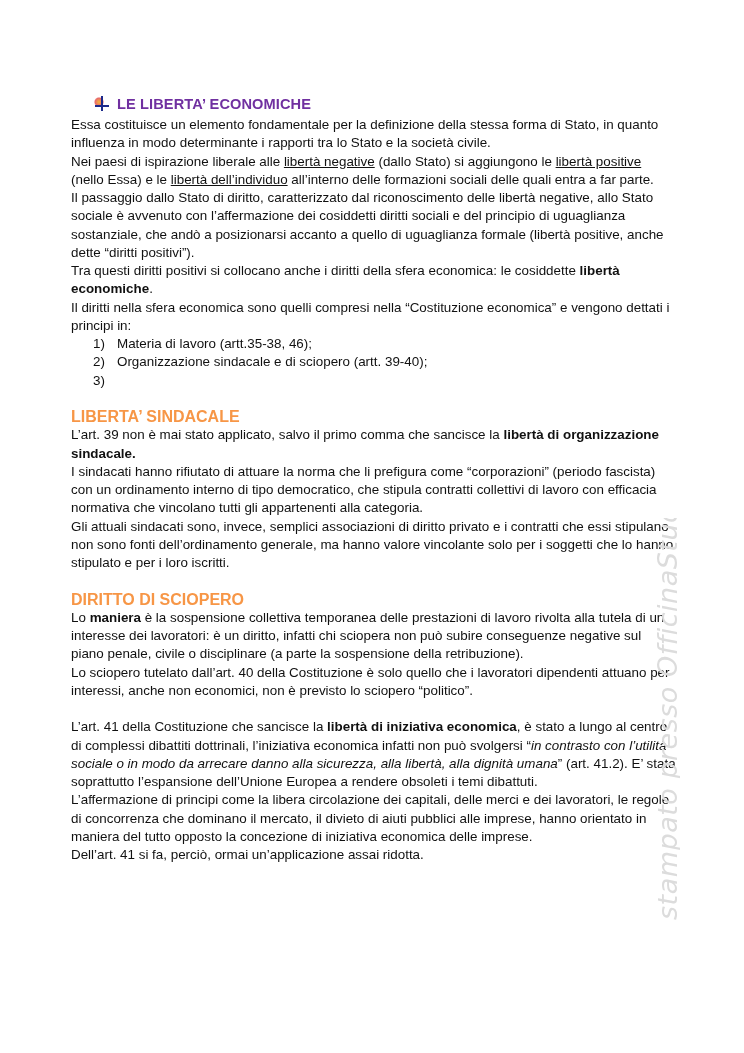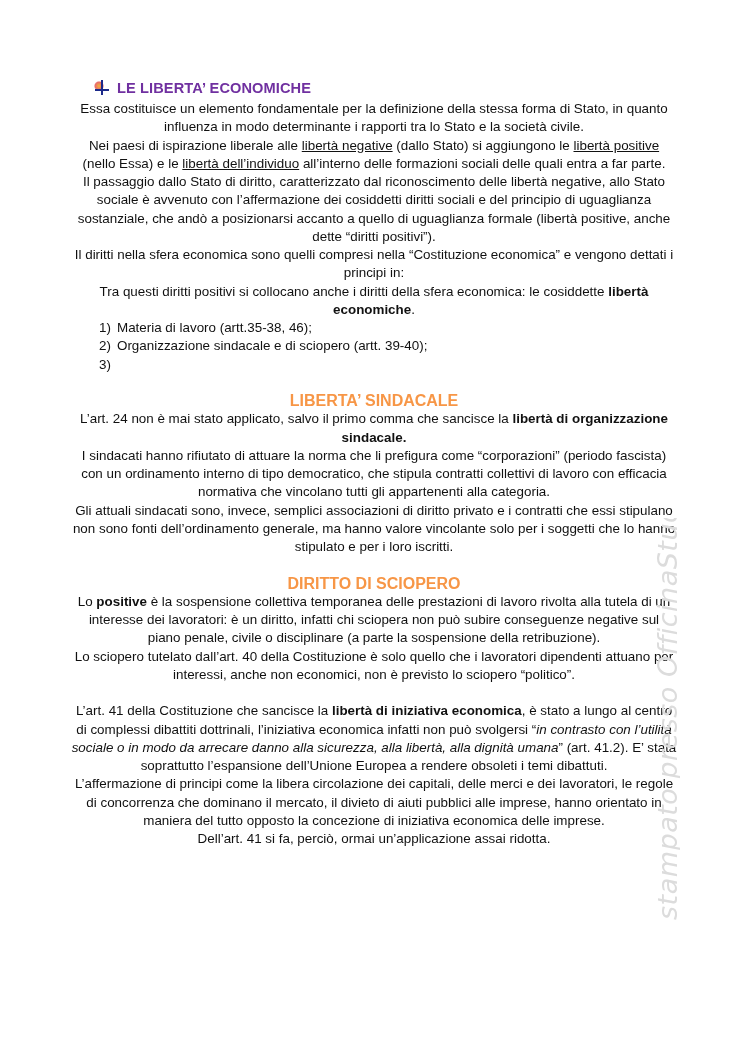--- a/index.html
+++ b/index.html
@@ -1,20 +1,20 @@
 <!DOCTYPE html>
 <html><head>
 <meta charset="utf-8">
 <style>
   html, body { margin: 0; padding: 0; }
   body {
     width: 744px; height: 1053px; background: #ffffff; position: relative; overflow: hidden;
     font-family: "Liberation Sans", sans-serif; color: #111;
   }
-  .page { position: absolute; left: 71px; top: 76px; width: 606px; font-size: 13.4px; line-height: 18.25px; text-align: center; }
+  .page { position: absolute; left: 71px; top: 92px; width: 606px; font-size: 13.4px; line-height: 18.25px; }
   .title-row { display: flex; align-items: center; height: 24px; margin-left: 22px; }
   .bullet-icon { width: 18px; height: 16px; position: relative; margin-right: 6px; }
   .bullet-icon .glow { position: absolute; left: 1px; top: 1px; width: 10px; height: 10px; border-radius: 50%;
     background: radial-gradient(circle, #f2b63a 0%, #e86a6a 55%, rgba(255,255,255,0) 75%); }
   .bullet-icon .v { position: absolute; left: 8px; top: 0; width: 2px; height: 15px; background: #1c2a8a; }
   .bullet-icon .h { position: absolute; left: 2px; top: 9px; width: 14px; height: 2px; background: #1c2a8a; }
   .title { color: #7030a0; font-weight: bold; font-size: 14.6px; letter-spacing: 0.1px; }
   p { margin: 0; }
   .u { text-decoration: underline; }
   b { font-weight: bold; }
@@ -41,45 +41,45 @@
       <span class="glow"></span>
         <span class="v"></span>
         <span class="h"></span>
     </span>
     <span class="title">LE LIBERTA’ ECONOMICHE</span>
   </div>
 
   <p>Essa costituisce un elemento fondamentale per la definizione della stessa forma di Stato, in quanto influenza in modo determinante i rapporti tra lo Stato e la società civile.</p>
   <p><span>Nei paesi di ispirazione liberale alle </span><span class="u">libertà negative</span><span> (dallo Stato) si aggiungono le </span><span class="u">libertà positive</span><span> (nello Essa) e le </span><span class="u">libertà dell’individuo</span><span> all’interno delle formazioni sociali delle quali entra a far parte.</span></p>
   <p>Il passaggio dallo Stato di diritto, caratterizzato dal riconoscimento delle libertà negative, allo Stato sociale è avvenuto con l’affermazione dei cosiddetti diritti sociali e del principio di uguaglianza sostanziale, che andò a posizionarsi accanto a quello di uguaglianza formale (libertà positive, anche dette “diritti positivi”).</p>
+  <p><span>Tra questi diritti positivi si collocano anche i diritti della sfera economica: le cosiddette </span><b>libertà economiche</b><span>.</span></p>
   <p>Il diritti nella sfera economica sono quelli compresi nella “Costituzione economica” e vengono dettati i principi in:</p>
-  <p><span>Tra questi diritti positivi si collocano anche i diritti della sfera economica: le cosiddette </span><b>libertà economiche</b><span>.</span></p>
   <ol>
     <li>
         <span class="num">1)</span>
         <span>Materia di lavoro (artt.35-38, 46);</span>
       </li>
     <li>
         <span class="num">2)</span>
         <span>Organizzazione sindacale e di sciopero (artt. 39-40);</span>
       </li>
     <li>
         <span class="num">3)</span>
       </li>
   </ol>
 
   <div class="gap"></div>
   <p class="section-head">LIBERTA’ SINDACALE</p>
-  <p><span>L’art. 24 non è mai stato applicato, salvo il primo comma che sancisce la </span><b>libertà di organizzazione sindacale.</b></p>
+  <p><span>L’art. 39 non è mai stato applicato, salvo il primo comma che sancisce la </span><b>libertà di organizzazione sindacale.</b></p>
   <p>I sindacati hanno rifiutato di attuare la norma che li prefigura come “corporazioni” (periodo fascista) con un ordinamento interno di tipo democratico, che stipula contratti collettivi di lavoro con efficacia normativa che vincolano tutti gli appartenenti alla categoria.</p>
   <p>Gli attuali sindacati sono, invece, semplici associazioni di diritto privato e i contratti che essi stipulano non sono fonti dell’ordinamento generale, ma hanno valore vincolante solo per i soggetti che lo hanno stipulato e per i loro iscritti.</p>
 
   <div class="gap"></div>
   <p class="section-head">DIRITTO DI SCIOPERO</p>
-  <p><span>Lo </span><b>positive</b><span> è la sospensione collettiva temporanea delle prestazioni di lavoro rivolta alla tutela di un interesse dei lavoratori: è un diritto, infatti chi sciopera non può subire conseguenze negative sul piano penale, civile o disciplinare (a parte la sospensione della retribuzione).</span></p>
+  <p><span>Lo </span><b>maniera</b><span> è la sospensione collettiva temporanea delle prestazioni di lavoro rivolta alla tutela di un interesse dei lavoratori: è un diritto, infatti chi sciopera non può subire conseguenze negative sul piano penale, civile o disciplinare (a parte la sospensione della retribuzione).</span></p>
   <p>Lo sciopero tutelato dall’art. 40 della Costituzione è solo quello che i lavoratori dipendenti attuano per interessi, anche non economici, non è previsto lo sciopero “politico”.</p>
 
   <div class="gap"></div>
   <p><span>L’art. 41 della Costituzione che sancisce la </span><b>libertà di iniziativa economica</b><span>, è stato a lungo al centro di complessi dibattiti dottrinali, l’iniziativa economica infatti non può svolgersi “</span><i>in contrasto con l’utilità sociale o in modo da arrecare danno alla sicurezza, alla libertà, alla dignità umana</i><span>” (art. 41.2). E’ stata soprattutto l’espansione dell’Unione Europea a rendere obsoleti i temi dibattuti.</span></p>
   <p>L’affermazione di principi come la libera circolazione dei capitali, delle merci e dei lavoratori, le regole di concorrenza che dominano il mercato, il divieto di aiuti pubblici alle imprese, hanno orientato in maniera del tutto opposto la concezione di iniziativa economica delle imprese.</p>
   <p>Dell’art. 41 si fa, perciò, ormai un’applicazione assai ridotta.</p>
 </div>
 
 <div class="wm-clip">
   <div class="watermark">stampato presso OfficinaStudenti</div>

